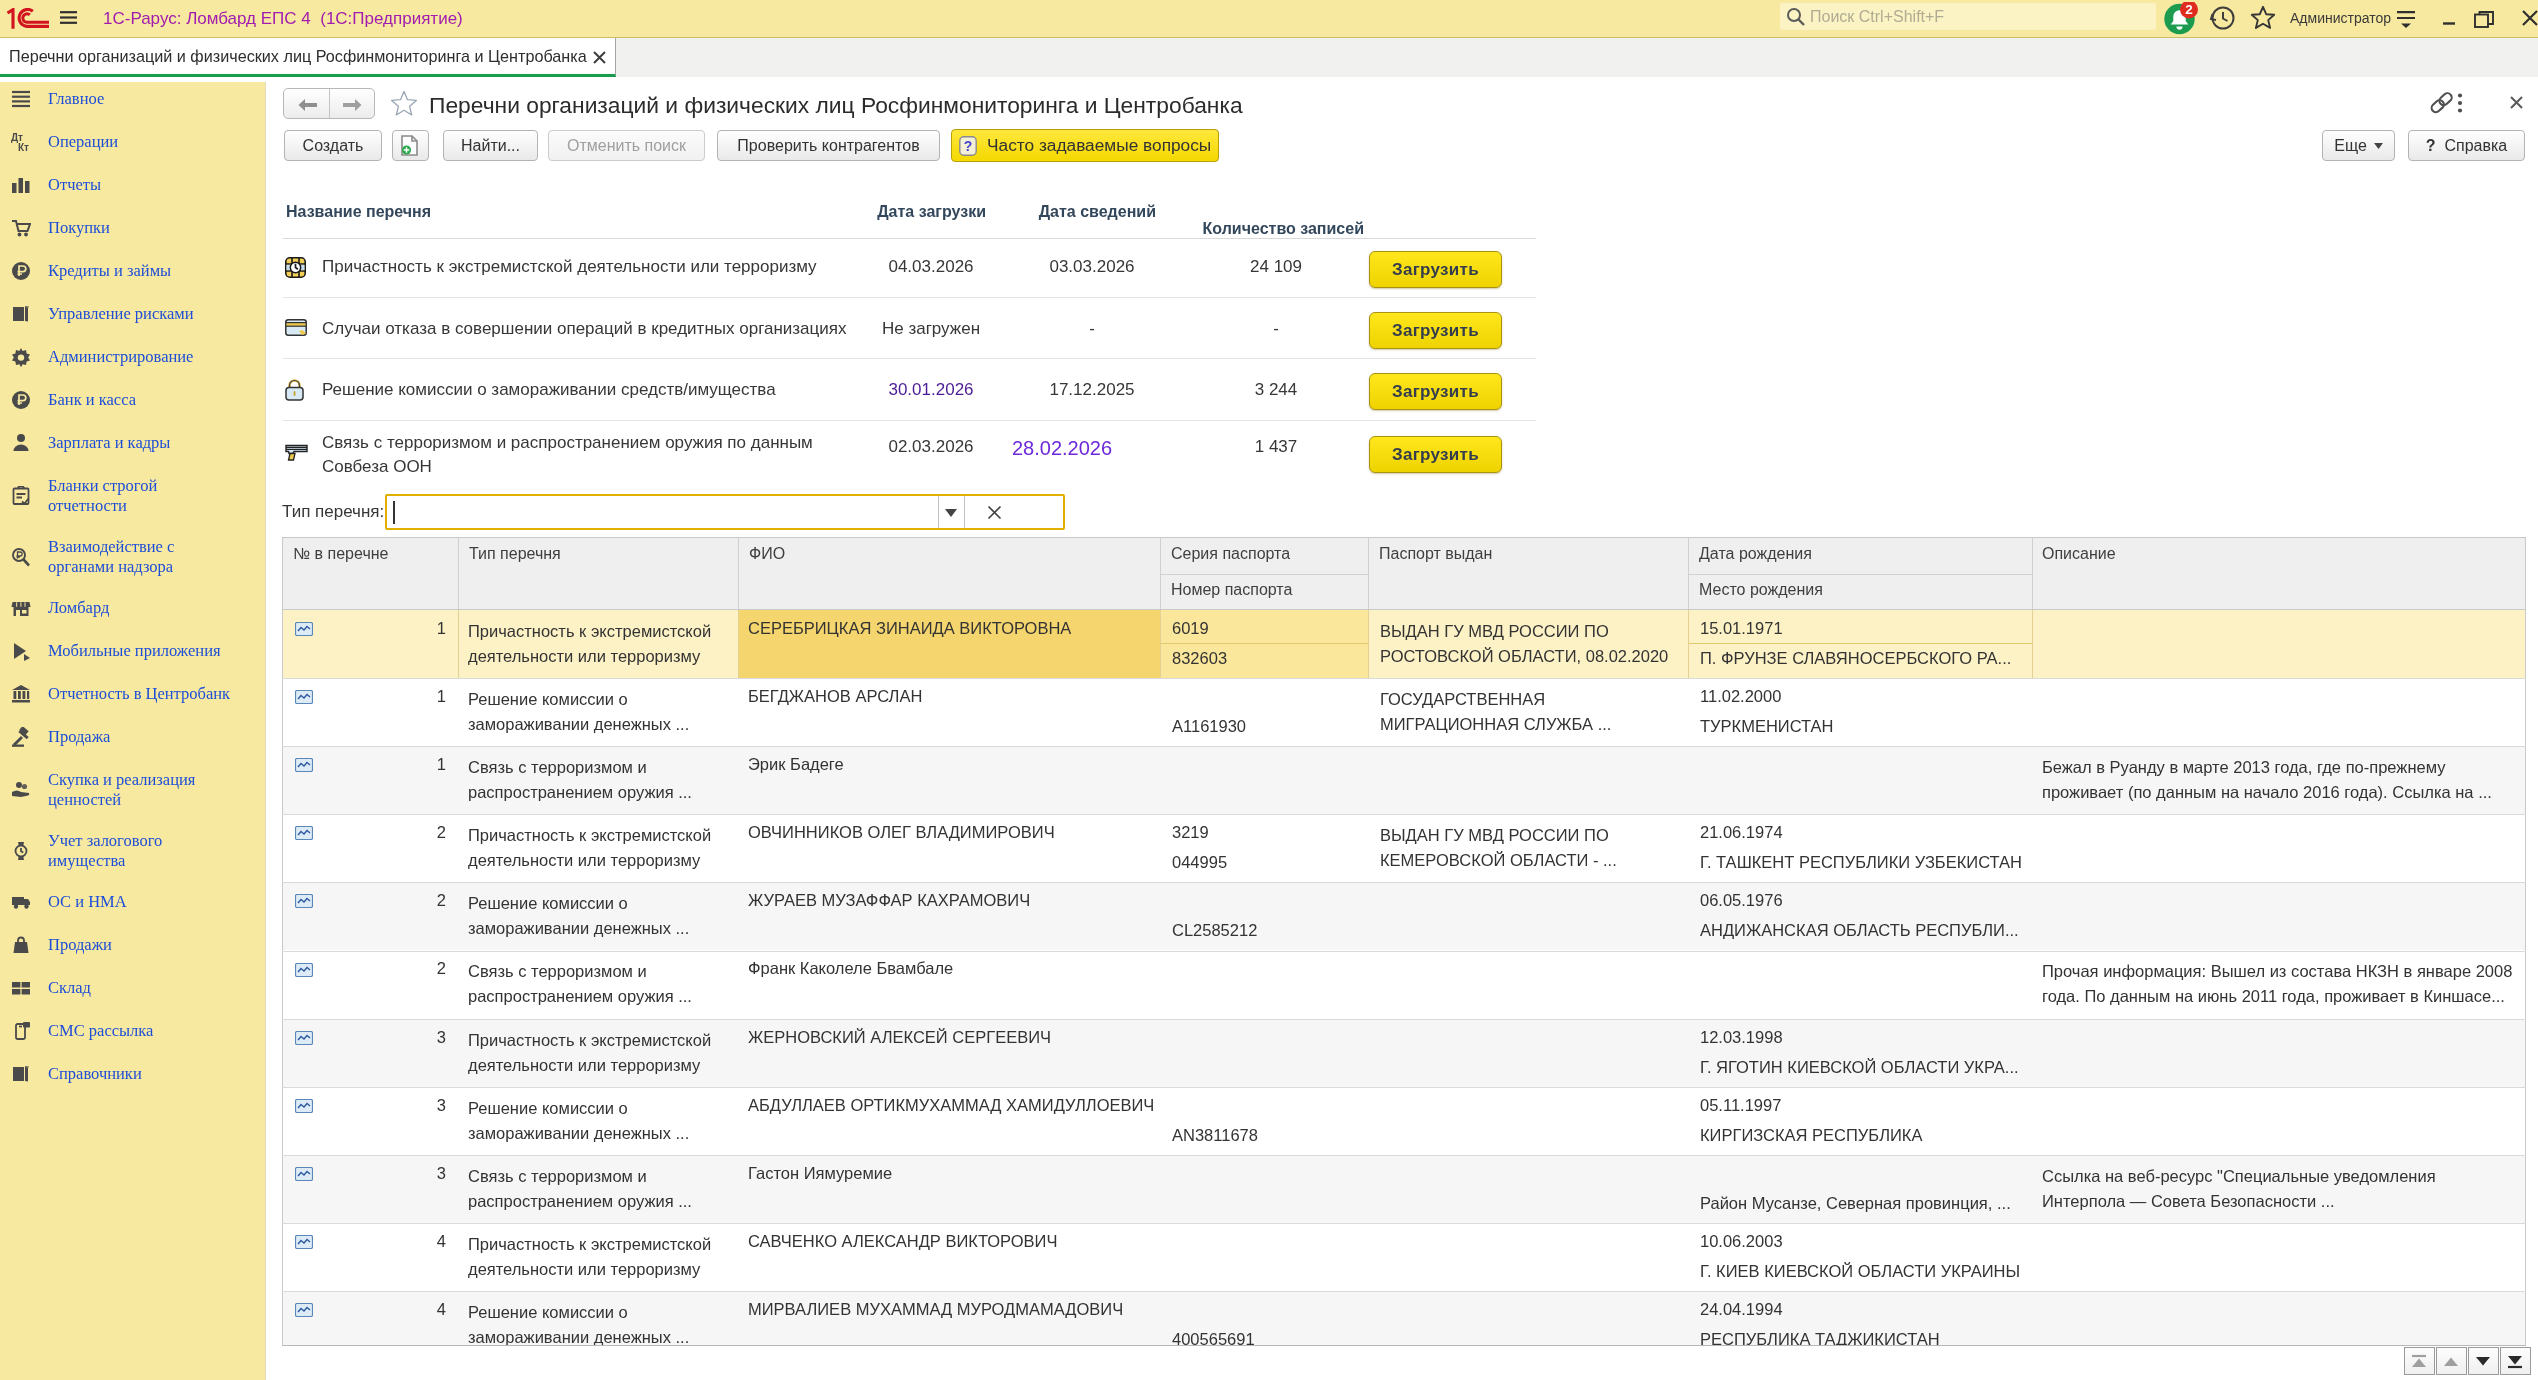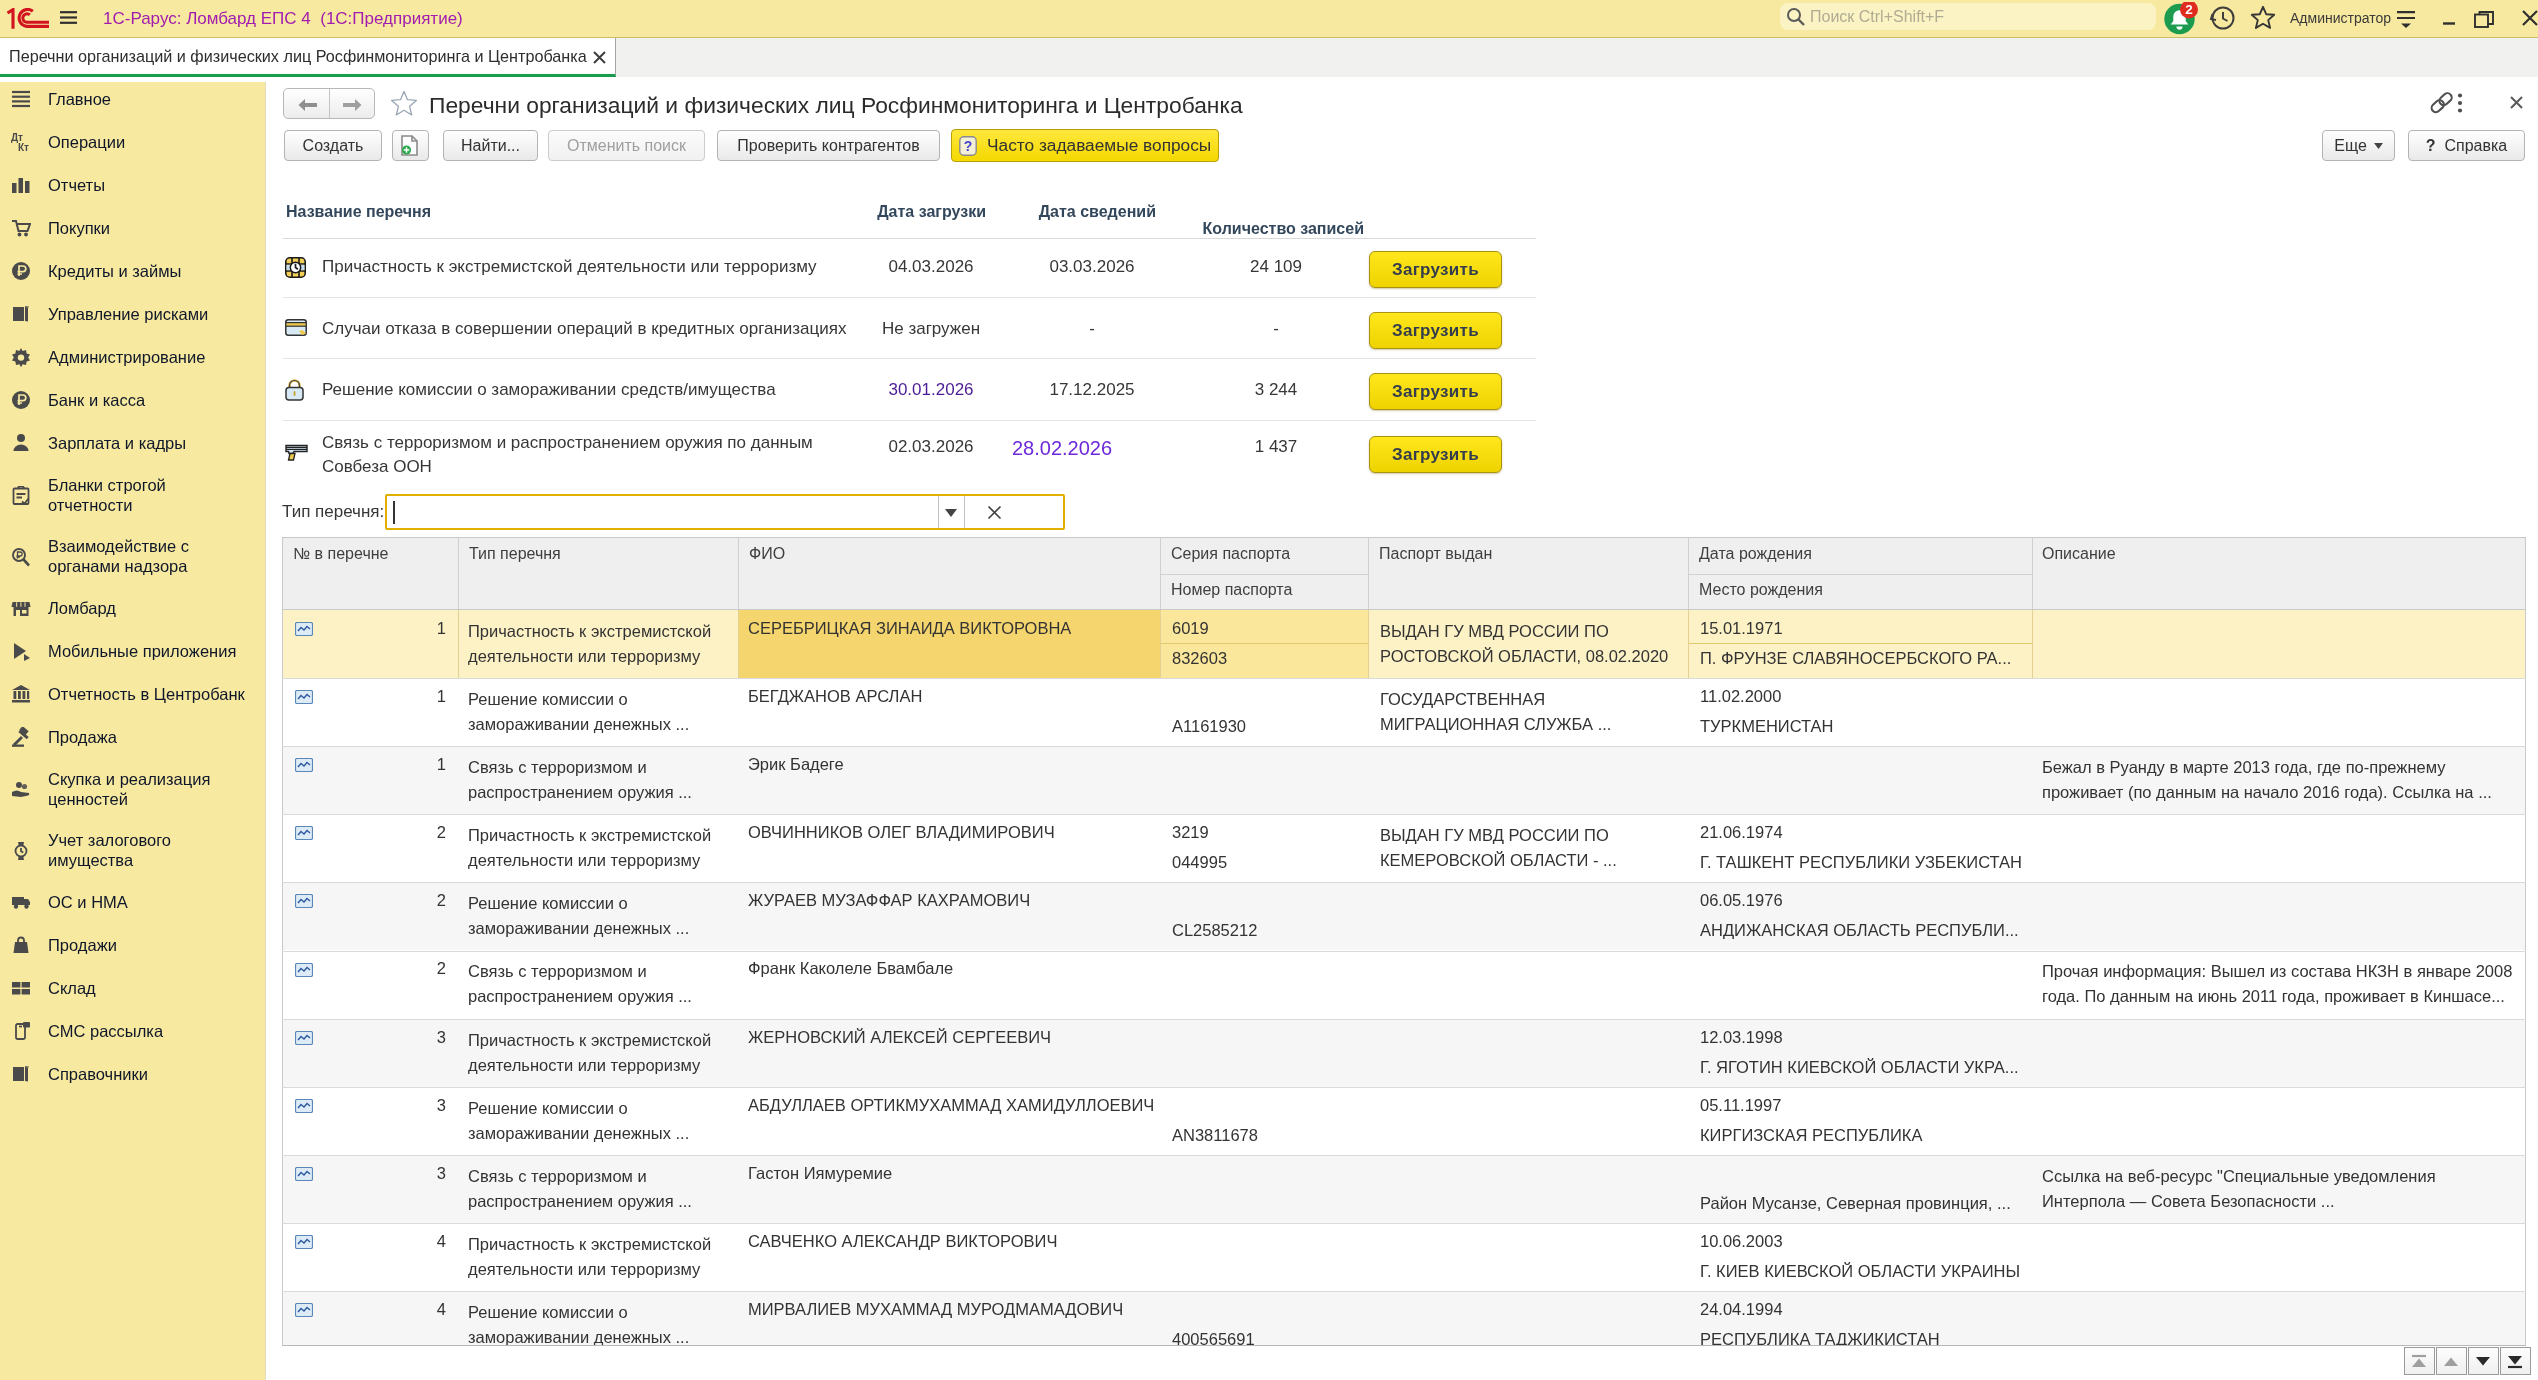--- a/index.html
+++ b/index.html
@@ -11,21 +11,21 @@
 #tabbar { position:absolute; left:0; top:37px; width:2538px; height:40px; background:#f1f1ef; border-top:1px solid #cdbd69; }
 #tab1 { position:absolute; left:0; top:0; width:616px; height:39px; background:#fff;
   border-bottom:3px solid #169e4d; border-right:1.5px solid #a5a5a5; }
 #tab1 .txt { position:absolute; left:9px; top:9px; font-size:16.2px; color:#2e2e2e; white-space:nowrap; }
 #belowtab { position:absolute; left:0; top:77px; width:2538px; height:5px; background:#fff; }
 
 #sidebar { position:absolute; left:0; top:82px; width:266px; height:1298px; background:#f8e9a0;
   border-right:1px solid #e3dcc0; }
 .sbitem { position:absolute; left:0; width:266px; }
 .sbitem svg { position:absolute; left:11px; top:0; }
-.sbitem .t { position:absolute; left:48px; top:0; font-size:16.5px; color:#0f172a; line-height:20px; }
+.sbitem .t { position:absolute; left:48px; top:0; font-size:16.5px; color:#1d4ed8; line-height:20px;font-family:Liberation Serif, serif; }
 
 #content { position:absolute; left:267px; top:78px; width:2271px; height:1302px; background:#fff; }
 .btn { position:absolute; height:31px; background:linear-gradient(#ffffff,#e9e9e9);
   border:1px solid #b3b3b3; border-radius:4px; font-size:16px; color:#333;
   display:flex; align-items:center; justify-content:center; white-space:nowrap; }
 .btn.dis { background:linear-gradient(#fbfbfb,#f1f1f1); border-color:#cccccc; color:#9f9f9f; }
 .ybtn { position:absolute; background:linear-gradient(#ffe83c,#f5d800); border:1px solid #b99e07;
   border-radius:5px; display:flex; align-items:center; justify-content:center;
   font-size:16px; color:#333; white-space:nowrap; }
 </style>
@@ -40,21 +40,21 @@
 </g>
     </svg>
   <svg class="abs" style="left:60px;top:11px" width="17" height="13" viewBox="0 0 17 13">
     <g stroke="#2f2f2f" stroke-width="2.2">
         <path d="M0 1.2 H17"></path>
         <path d="M0 6.5 H17"></path>
         <path d="M0 11.8 H17"></path>
       </g>
   </svg>
   <div class="abs" style="left:103px;top:9px;font-size:17px;color:#a21caf;white-space:nowrap">1С-Рарус: Ломбард ЕПС 4&nbsp; (1С:Предприятие)</div>
-  <div class="abs" style="left:1780px;top:3px;width:376px;height:27px;background:#fbf3c3;border-radius:8px;">
+  <div class="abs" style="left:1780px;top:3px;width:376px;height:27px;background:#fbf3c3;border-radius:2px;">
     <svg class="abs" style="left:6px;top:4px" width="19" height="19" viewBox="0 0 19 19">
       <circle cx="8" cy="8" r="6" fill="none" stroke="#5a5a5a" stroke-width="2"></circle>
       <path d="M12.5 12.5 L18 18" stroke="#5a5a5a" stroke-width="2.4"></path>
     </svg>
     <div class="abs" style="left:30px;top:5px;font-size:16px;color:#b0ab92">Поиск Ctrl+Shift+F</div>
   </div>
   <svg class="abs" style="left:2163px;top:2px" width="36" height="34" viewBox="0 0 36 34">
 <circle cx="16.5" cy="17" r="15.2" fill="#1d9c50"></circle>
 <path d="M16.5 8.2 a6.2 6.2 0 0 1 6.2 6.2 v4.6 l2.6 3.4 h-17.6 l2.6 -3.4 v-4.6 a6.2 6.2 0 0 1 6.2 -6.2 z" fill="#fff"></path>
 <path d="M13.4 24.6 a3.1 3.1 0 0 0 6.2 0 z" fill="#fff"></path>

